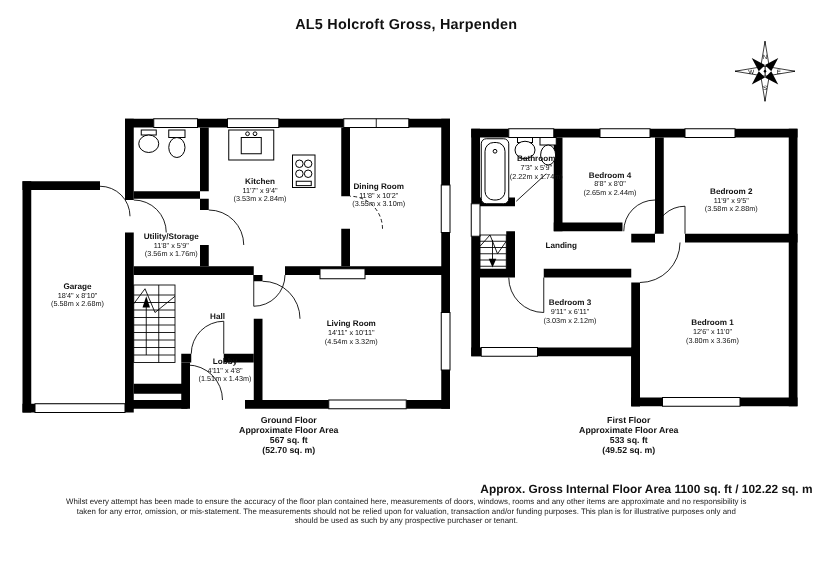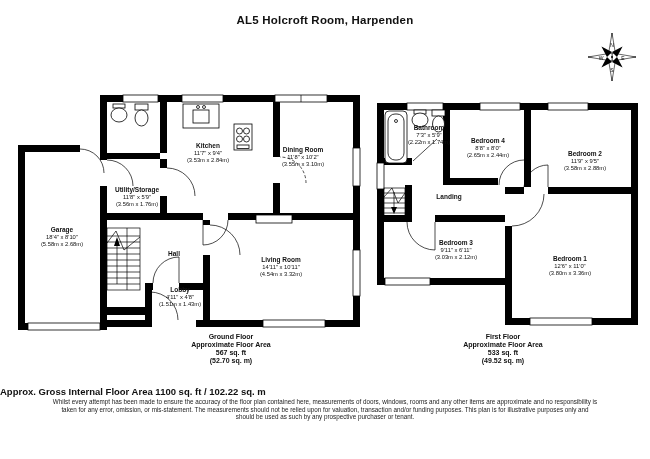--- a/index.html
+++ b/index.html
@@ -13,32 +13,32 @@
   .thin{stroke:#000;stroke-width:0.7;fill:none;}
   .arc{stroke:#000;stroke-width:0.7;fill:none;}
   .dash{stroke:#000;stroke-width:0.7;fill:none;stroke-dasharray:3 2;}
   .fix{stroke:#000;stroke-width:0.8;fill:#fff;}
   .room-label{position:absolute;transform:translateX(-50%);text-align:center;
               line-height:1.2;white-space:nowrap;}
   .room-label .rn{font-size:6.5px;font-weight:bold;}
   .room-label .rd{font-size:5.8px;}
   .floor-label{position:absolute;transform:translateX(-50%);text-align:center;}
   .floor-label div{font-size:7px;font-weight:bold;line-height:1.16;}
-  .footer-headline{position:absolute;top:386px;left:0;width:650px;text-align:left;
+  .footer-headline{position:absolute;top:386px;left:0;width:650px;text-align:right;
                    font-size:9.5px;font-weight:bold;}
   .footer-disclaimer{position:absolute;top:398px;left:50%;transform:translateX(-50%);
                      width:545px;text-align:center;font-size:6.3px;line-height:1.22;color:#222;}
   .compass-letter{font-size:5px;font-family:"Liberation Sans",sans-serif;fill:#000;}
 </style>
 </head>
 <body>
 
 <div class="page">
 
-  <div class="title">AL5 Holcroft Room, Harpenden</div>
+  <div class="title">AL5 Holcroft Gross, Harpenden</div>
 
   <svg width="650" height="459" viewBox="0 0 650 459">
 
     <g>
 
       <g>
         <rect class="wall" x="100" y="95" width="23" height="7"></rect>
         <rect class="wall" x="158" y="95" width="24" height="7"></rect>
         <rect class="wall" x="223" y="95" width="52" height="7"></rect>
         <rect class="wall" x="327" y="95" width="33" height="7"></rect>

